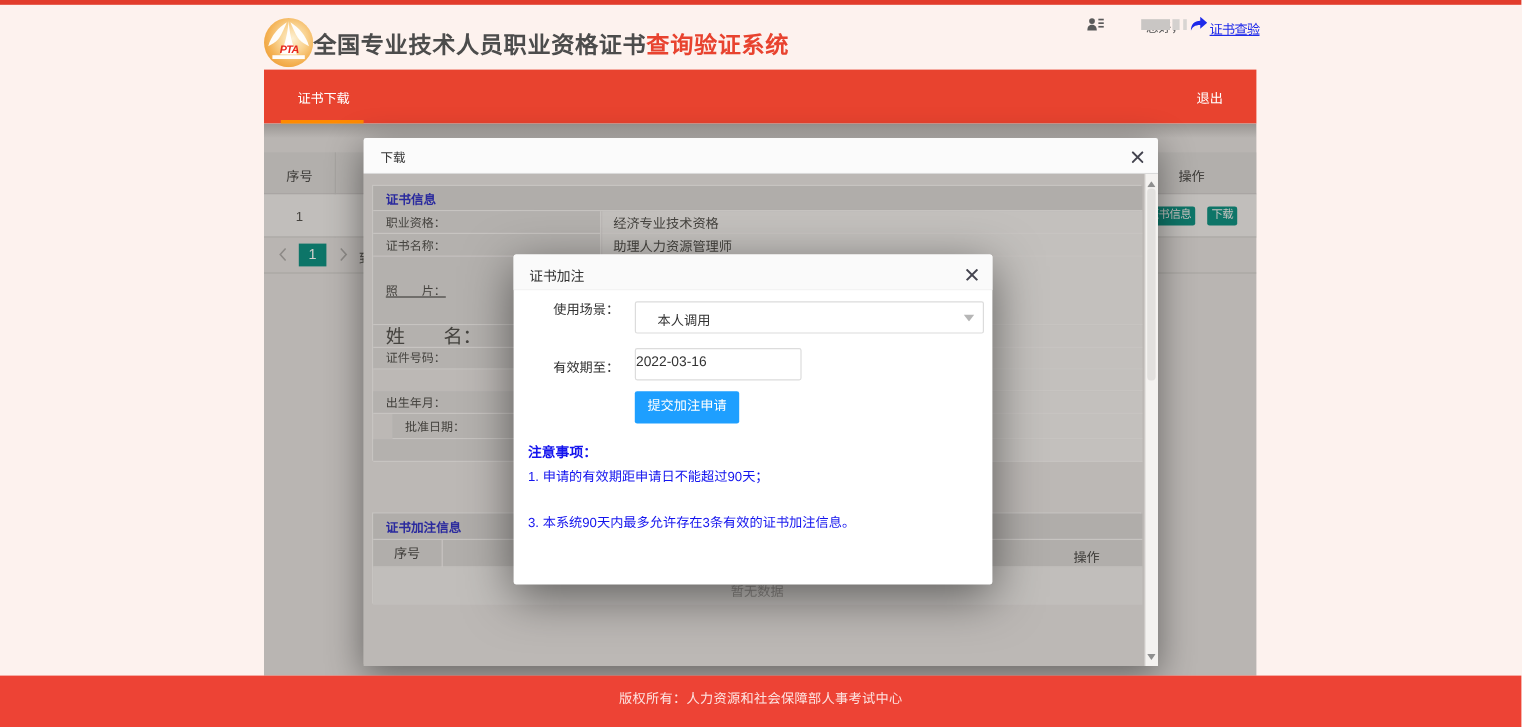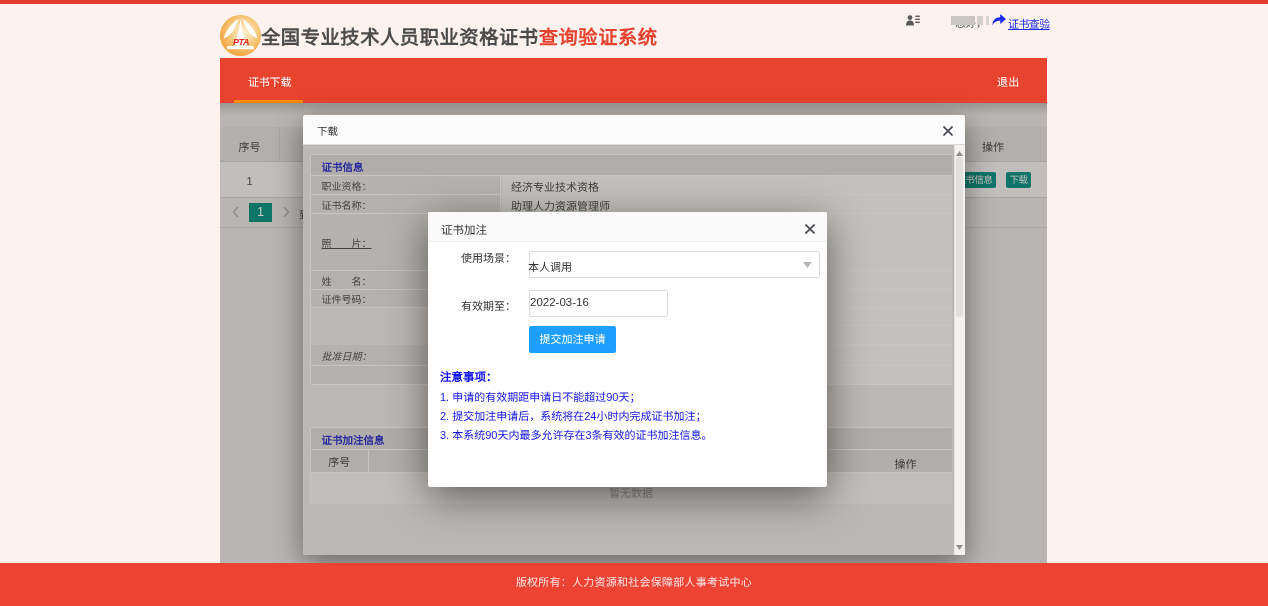--- a/index.html
+++ b/index.html
@@ -90,27 +90,28 @@
 
   <div class="abs" style="left:0;top:30px;width:662px;height:410px;background:#bcb8b5;overflow:hidden;">
     <div class="abs" style="left:6.5px;top:8.5px;width:641px;height:230.0px;border:1px solid #c7c4c1;">
       <div class="abs" style="left:0;top:0;width:641px;height:21.5px;background:#b0adaa;border-bottom:1px solid #c7c4c1;font-size:10.5px;font-weight:bold;color:#2a2a9e;line-height:24px;padding-left:11px;">证书信息</div>
       <div class="abs" style="left:0;top:21.5px;width:190.5px;height:19.0px;background:#b4b1ae;border-bottom:1px solid #c7c4c1;border-right:1px solid #c7c4c1;font-size:10px;color:#45433f;line-height:22.0px;padding-left:11px;">职业资格：</div>
       <div class="abs" style="left:191.5px;top:21.5px;width:449.5px;height:19.0px;background:#c3c0bd;border-bottom:1px solid #c7c4c1;font-size:11px;color:#45433f;line-height:22.0px;padding-left:9px;">经济专业技术资格</div>
       <div class="abs" style="left:0;top:40.5px;width:190.5px;height:19.0px;background:#b4b1ae;border-bottom:1px solid #c7c4c1;border-right:1px solid #c7c4c1;font-size:10px;color:#45433f;line-height:22.0px;padding-left:11px;">证书名称：</div>
       <div class="abs" style="left:191.5px;top:40.5px;width:449.5px;height:19.0px;background:#c3c0bd;border-bottom:1px solid #c7c4c1;font-size:11px;color:#45433f;line-height:22.0px;padding-left:9px;">助理人力资源管理师</div>
       <div class="abs" style="left:0;top:59.5px;width:190.5px;height:57.0px;background:#b4b1ae;border-bottom:1px solid #c7c4c1;border-right:1px solid #c7c4c1;font-size:10px;color:#45433f;line-height:60.0px;padding-left:11px;text-decoration:underline;">照　　片：</div>
       <div class="abs" style="left:191.5px;top:59.5px;width:449.5px;height:57.0px;background:#c3c0bd;border-bottom:1px solid #c7c4c1;font-size:11px;color:#45433f;line-height:60.0px;padding-left:9px;"></div>
-      <div class="abs" style="left:0;top:116.5px;width:190.5px;height:19.0px;background:#b4b1ae;border-bottom:1px solid #c7c4c1;border-right:1px solid #c7c4c1;font-size:10px;color:#45433f;line-height:22.0px;padding-left:11px;">姓　　名：</div>
+      <div class="abs" style="left:0;top:116.5px;width:190.5px;height:19.0px;background:#b4b1ae;border-bottom:1px solid #c7c4c1;border-right:1px solid #c7c4c1;font-size:16px;color:#45433f;line-height:22.0px;padding-left:11px;">姓　　名：</div>
       <div class="abs" style="left:191.5px;top:116.5px;width:449.5px;height:19.0px;background:#c3c0bd;border-bottom:1px solid #c7c4c1;font-size:11px;color:#45433f;line-height:22.0px;padding-left:9px;"></div>
       <div class="abs" style="left:0;top:135.5px;width:190.5px;height:17.5px;background:#b4b1ae;border-bottom:1px solid #c7c4c1;border-right:1px solid #c7c4c1;font-size:10px;color:#45433f;line-height:20.5px;padding-left:11px;">证件号码：</div>
       <div class="abs" style="left:191.5px;top:135.5px;width:449.5px;height:17.5px;background:#c3c0bd;border-bottom:1px solid #c7c4c1;font-size:11px;color:#45433f;line-height:20.5px;padding-left:9px;"></div>
       <div class="abs" style="left:191.5px;top:153.0px;width:449.5px;height:18.0px;background:#c3c0bd;border-bottom:1px solid #c7c4c1;font-size:11px;color:#45433f;line-height:21.0px;padding-left:9px;"></div>
+      <div class="abs" style="left:0;top:171.0px;width:190.5px;height:19.0px;background:#b4b1ae;border-bottom:1px solid #c7c4c1;border-right:1px solid #c7c4c1;font-size:10px;color:#45433f;line-height:22.0px;padding-left:11px;">出生年月：</div>
       <div class="abs" style="left:191.5px;top:171.0px;width:449.5px;height:19.0px;background:#c3c0bd;border-bottom:1px solid #c7c4c1;font-size:11px;color:#45433f;line-height:22.0px;padding-left:9px;"></div>
-      <div class="abs" style="left:0;top:190.0px;width:190.5px;height:21.0px;background:#b4b1ae;border-bottom:1px solid #c7c4c1;border-right:1px solid #c7c4c1;font-size:10px;color:#45433f;line-height:24.0px;padding-left:11px;font-style:italic;">批准日期：</div>
+      <div class="abs" style="left:16px;top:190.0px;width:190.5px;height:21.0px;background:#b4b1ae;border-bottom:1px solid #c7c4c1;border-right:1px solid #c7c4c1;font-size:10px;color:#45433f;line-height:24.0px;padding-left:11px;">批准日期：</div>
       <div class="abs" style="left:191.5px;top:190.0px;width:449.5px;height:21.0px;background:#c3c0bd;border-bottom:1px solid #c7c4c1;font-size:11px;color:#45433f;line-height:24.0px;padding-left:9px;"></div>
       <div class="abs" style="left:0;top:211.0px;width:190.5px;height:19.0px;background:#b4b1ae;border-bottom:1px solid #c7c4c1;border-right:1px solid #c7c4c1;font-size:10px;color:#45433f;line-height:22.0px;padding-left:11px;"></div>
       <div class="abs" style="left:191.5px;top:211.0px;width:449.5px;height:19.0px;background:#c3c0bd;border-bottom:1px solid #c7c4c1;font-size:11px;color:#45433f;line-height:22.0px;padding-left:9px;"></div>
     </div>
     <div class="abs" style="left:6.5px;top:282.0px;width:641px;height:76.0px;border:1px solid #c7c4c1;">
       <div class="abs" style="left:0;top:0;width:641px;height:22.3px;background:#b0adaa;border-bottom:1px solid #c7c4c1;font-size:10.5px;font-weight:bold;color:#2a2a9e;line-height:25px;padding-left:11px;">证书加注信息</div>
       <div class="abs" style="left:0;top:22.3px;width:641px;height:22.7px;background:#b1aeab;border-bottom:1px solid #c7c4c1;"></div>
       <div class="abs" style="left:0;top:22.3px;width:58.5px;height:22.7px;border-right:1px solid #c7c4c1;text-align:center;font-size:11px;color:#3e3c39;line-height:24px;">序号</div>
       <div class="abs" style="left:584px;top:27px;font-size:11px;color:#3e3c39;">操作</div>
       <div class="abs" style="left:0;top:45px;width:641px;height:31px;background:#c1bebb;"></div>
@@ -130,31 +131,30 @@
 
 <div class="abs" style="left:428px;top:212px;width:399px;height:275px;background:#fff;border-radius:2px;box-shadow:0 10px 40px rgba(0,0,0,0.5);">
   <div class="abs" style="left:0;top:0;width:399px;height:30px;background:#fafafa;border-bottom:1px solid #ededed;border-radius:2px 2px 0 0;"></div>
   <div class="abs" style="left:13px;top:9px;font-size:11.5px;color:#333;">证书加注</div>
   <svg class="abs" style="left:377px;top:12px;" width="10" height="10" viewBox="0 0 10 10">
       <path d="M0.5 0.5 L9.5 9.5 M9.5 0.5 L0.5 9.5" stroke="#44444f" stroke-width="1.6"></path>
     </svg>
 
   <div class="abs" style="left:10px;top:37px;width:78px;font-size:11px;color:#333;text-align:right;">使用场景：</div>
   <div class="abs" style="left:101px;top:39px;width:291px;height:27px;border:1px solid #dcdcdc;border-radius:2px;background:#fff;"></div>
-  <div class="abs" style="left:100px;top:45.5px;font-size:11px;color:#333;">本人调用</div>
+  <div class="abs" style="left:120px;top:45.5px;font-size:11px;color:#333;">本人调用</div>
   <svg class="abs" style="left:375px;top:50px;" width="9" height="6" viewBox="0 0 9 6">
       <path d="M0 0 H9 L4.5 6 Z" fill="#b6b6b6"></path>
     </svg>
 
   <div class="abs" style="left:10px;top:84.5px;width:78px;font-size:11px;color:#333;text-align:right;">有效期至：</div>
   <div class="abs" style="left:101px;top:78px;width:139px;height:27px;border:1px solid #dcdcdc;border-radius:2px;background:#fff;"></div>
   <div class="abs" style="left:102px;top:84px;font-size:11.5px;color:#333;">2022-03-16</div>
 
   <div class="abs" style="left:101px;top:114px;width:87px;height:27px;background:#1e9fff;border-radius:2px;color:#fff;font-size:11px;text-align:center;line-height:27px;">提交加注申请</div>
 
   <div class="abs" style="left:12px;top:156px;font-size:11.5px;font-weight:bold;color:#1414ee;">注意事项：</div>
   <div class="abs" style="left:12px;top:175.5px;font-size:11px;color:#1414ee;">1. 申请的有效期距申请日不能超过90天；</div>
-  <div class="abs" style="left:12px;top:194.7px;font-size:11px;color:#1414ee;">2. 提交加注申请后，系统将在24小时内完成证书加注；</div>
   <div class="abs" style="left:12px;top:213.9px;font-size:11px;color:#1414ee;">3. 本系统90天内最多允许存在3条有效的证书加注信息。</div>
 </div>
 
 <div class="abs" style="left:0;top:563px;width:1268px;height:43px;background:#ed4335;"></div>
 <div class="abs" style="left:0;top:572.5px;width:1268px;text-align:center;font-size:11px;letter-spacing:0.25px;color:rgba(255,255,255,0.85);">版权所有：人力资源和社会保障部人事考试中心</div>
 
 </body></html>

